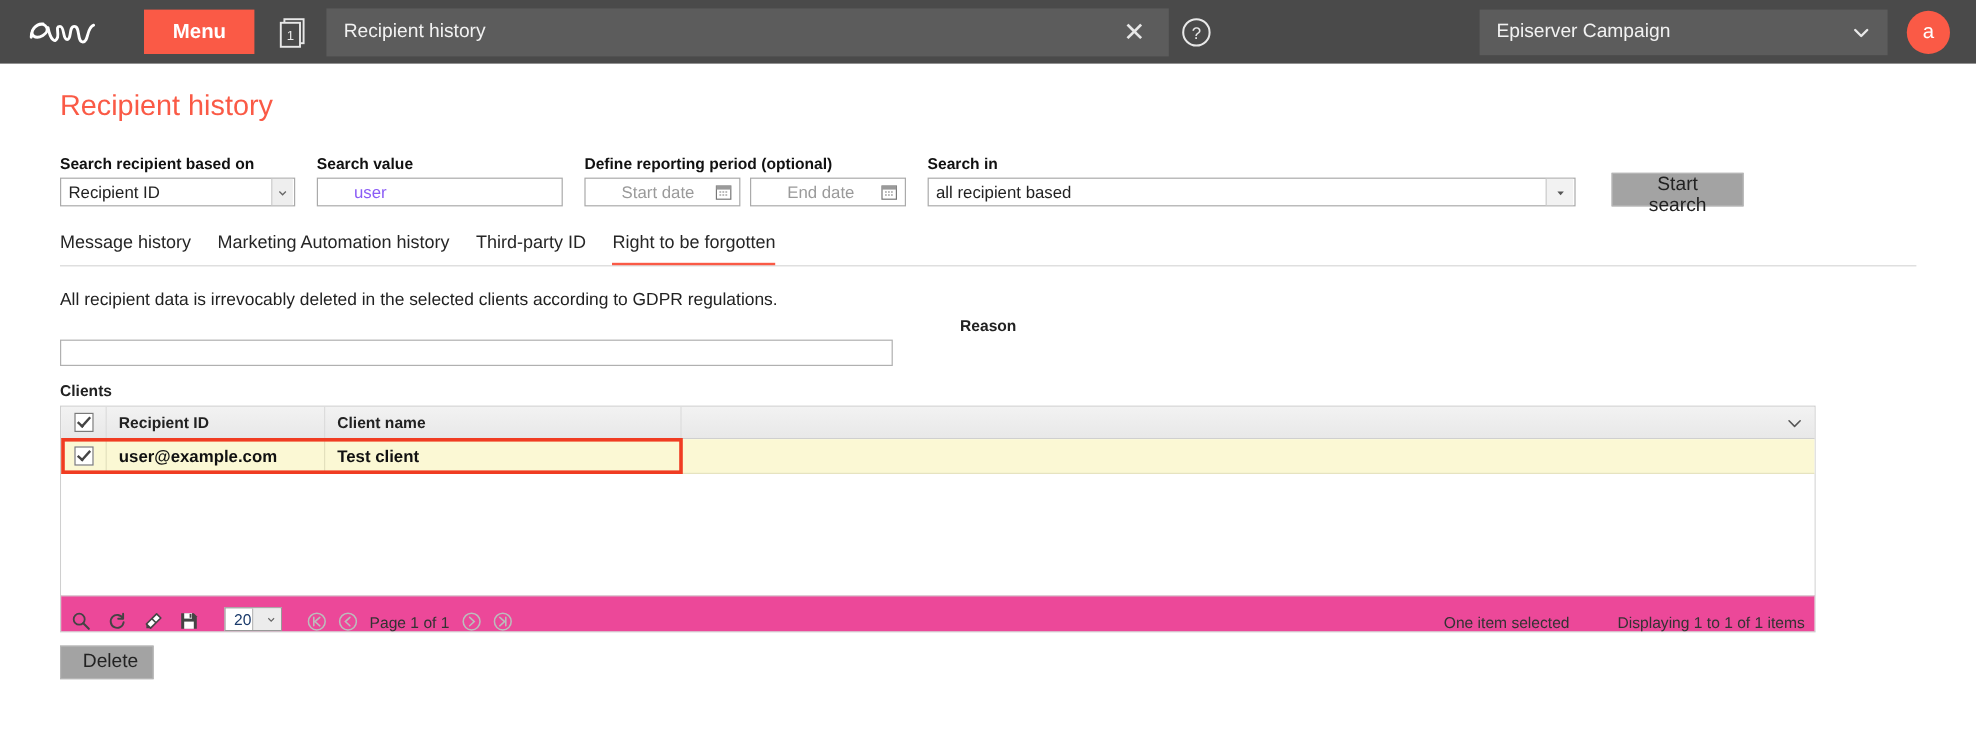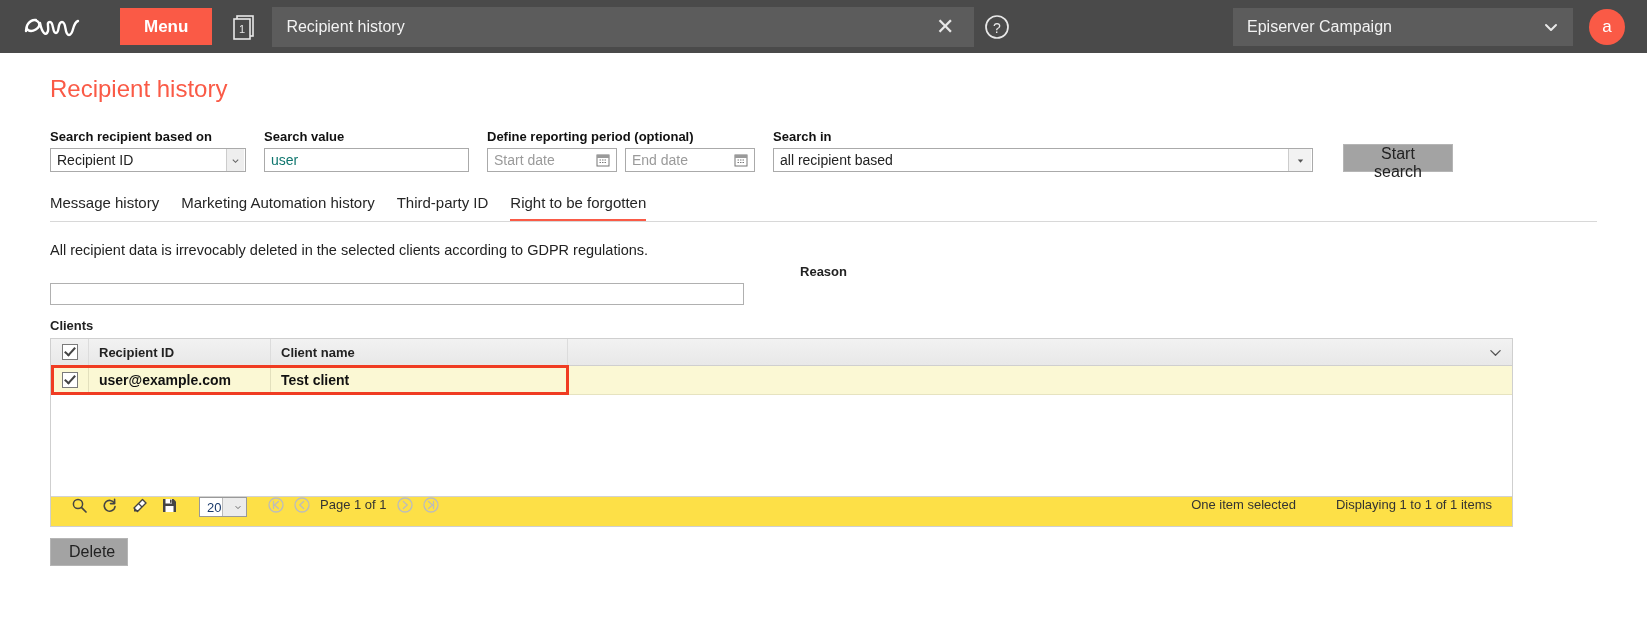--- a/index.html
+++ b/index.html
@@ -63,21 +63,21 @@
     font-family:inherit;font-size:14px;color:#222;
     display:flex;align-items:center;padding:0 6px;
   }
   .sel{background:#fff;justify-content:space-between;cursor:pointer;}
   .sel .arrow-box{
     width:17px;height:22px;margin-right:-5px;background:#eee;
     border-left:1px solid #ccc;display:flex;align-items:center;justify-content:center;
   }
   .inp input{
     border:none;outline:none;width:100%;font-family:inherit;font-size:14px;
-    background:transparent;color:#0f766e;padding:0;
+    background:transparent;color:#8b5cf6;padding:0;margin-left:24px;
   }
   .inp input::placeholder{color:#9a9a9a;}
   .w-recipient{width:196px;}
   .w-value{width:205px;}
   .w-date{width:130px;}
   .w-searchin{width:540px;}
   .date-wrap{position:relative;display:flex;align-items:center;}
   .cal-icon{width:14px;height:14px;margin-left:auto;flex:0 0 auto;cursor:pointer;}
   .combo-arrow{
     width:22px;height:22px;background:#f2f2f2;border-left:1px solid #ccc;
@@ -148,23 +148,23 @@
   .grid-row{
     display:flex;align-items:flex-end;height:28px;
     background:#fbf8d4;font-size:14px;font-weight:bold;color:#111;
     border-bottom:1px solid #e6e3c0;
   }
   .row-highlight{
     position:absolute;left:0px;top:-1px;width:518px;height:30px;
     border:3px solid #f03c22;box-sizing:border-box;pointer-events:none;
   }
   .grid-foot{
-    display:flex;align-items:flex-start;height:30px;
-    background:#fde047;border-top:1px solid #d2d2d2;
-    padding:0 20px;box-sizing:border-box;gap:0;
+    display:flex;align-items:flex-end;height:30px;
+    background:#ec4899;border-top:1px solid #d2d2d2;
+    padding:0 8px;box-sizing:border-box;gap:0;
   }
   .ticon{width:17px;height:17px;margin-right:13px;cursor:pointer;flex:0 0 auto;}
   .pagesize{
     width:48px;height:20px;border:1px solid #999;background:#fff;
     display:flex;align-items:center;margin:0 16px 0 8px;
     font-size:13px;box-sizing:border-box;cursor:pointer;flex:0 0 auto;
   }
   .pagesize span{padding-left:7px;flex:1 1 auto;color:#1a3a6b;}
   .pagesize .psarrow{
     width:15px;height:18px;background:#ececec;border-left:1px solid #bbb;

